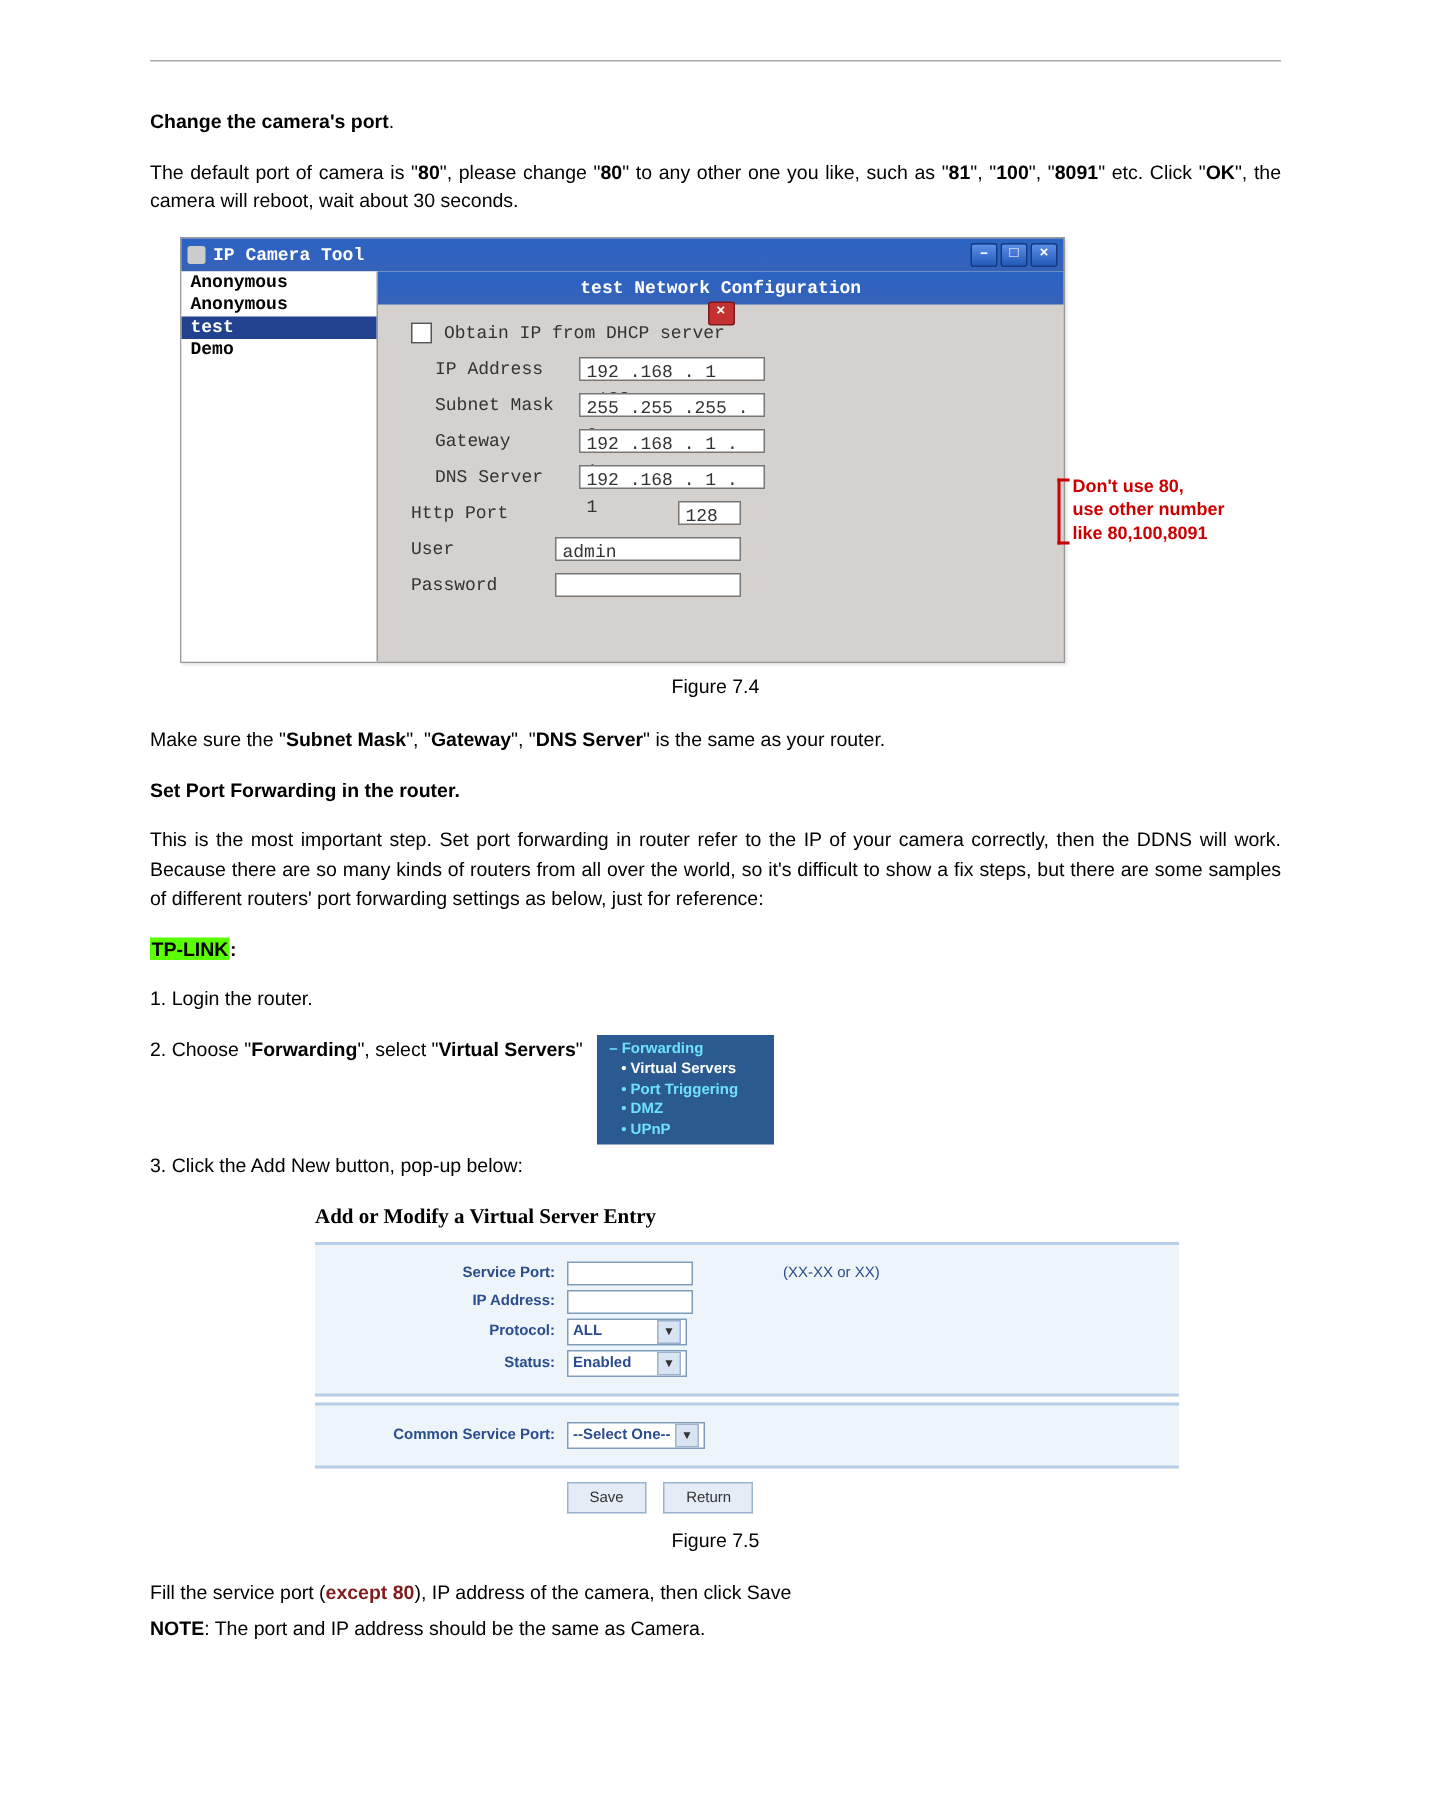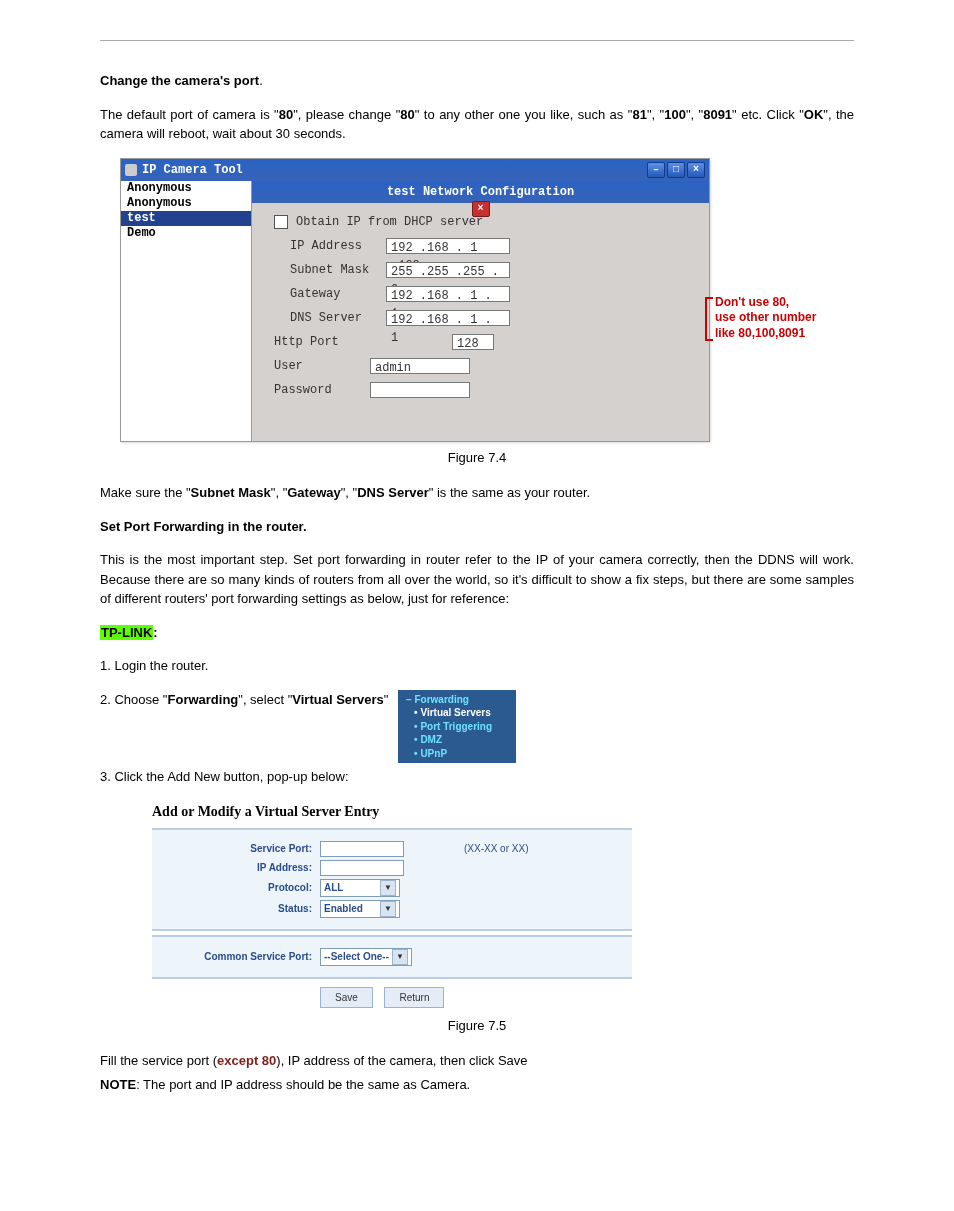--- a/index.html
+++ b/index.html
@@ -101,34 +101,34 @@
     height: 16px;
     background: #fff;
     border: 1px solid #777;
     font-family: "Courier New", monospace;
     font-size: 12px;
     padding: 0 4px;
     box-sizing: border-box;
   }
   .txt.wide { width: 124px; }
   .txt.port { width: 42px; margin-left: 82px; }
-  .txt.user { width: 100px; }
+  .txt.user { width: 124px; }
   .btn {
     width: 76px; height: 20px;
     background: #e4e1de;
     border: 1px solid #888;
     font-family: "Courier New", monospace;
     font-size: 12px;
     display: inline-flex; align-items:center; justify-content:center;
     margin: 10px 14px 0 0;
   }
   .annot {
     position: absolute;
     right: -126px;
-    top: 114px;
+    top: 136px;
     width: 120px;
     color: #cc0000;
     font-family: Arial, sans-serif;
     font-size: 12px;
     font-weight: bold;
     line-height: 1.3;
   }
   .bracket {
     position:absolute;
     left: -10px; top: 2px;
@@ -146,21 +146,21 @@
     font-size: 10px;
     font-weight: bold;
     padding: 3px 6px 3px 8px;
     line-height: 1.35;
     margin-left: 6px;
     width: 104px;
   }
   .fwdmenu .hdr { color: #6fe0ff; }
   .fwdmenu .sub { padding-left: 8px; color: #6fe0ff; }
   .fwdmenu .sub.white { color:#ffffff; }
-  .vs-wrap { margin-left: 52px; width: 480px; }
+  .vs-wrap { margin-left: 110px; width: 576px; }
   .vs-title { font-family: "Times New Roman", serif; font-size: 14px; font-weight: bold; margin: 8px 0 6px 0; }
   .vs-zone {
     background: #edf4fa;
     border-top: 2px solid #b7cee6;
     border-bottom: 2px solid #b7cee6;
     padding: 8px 10px 8px 0;
     font-family: Arial, sans-serif;
     font-size: 10px;
     color: #2a4d8d;
     font-weight: bold;

